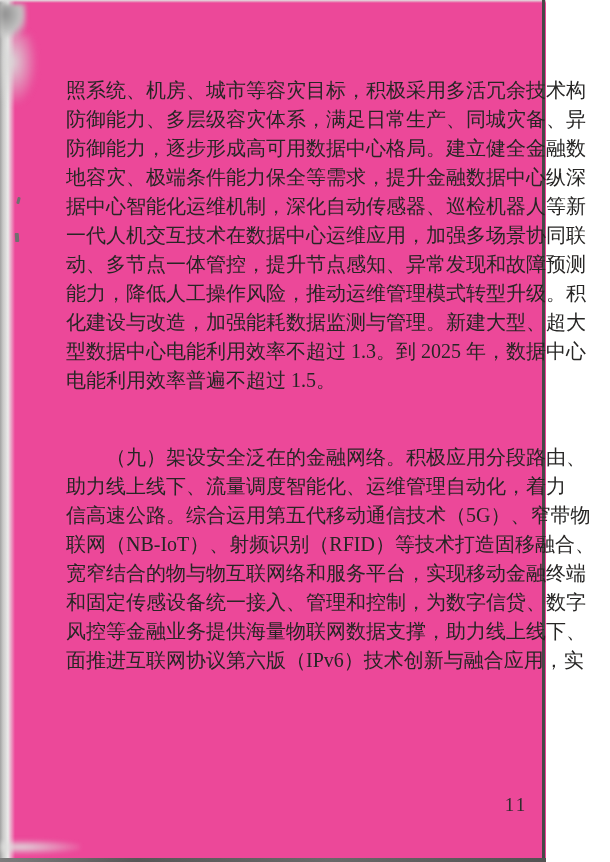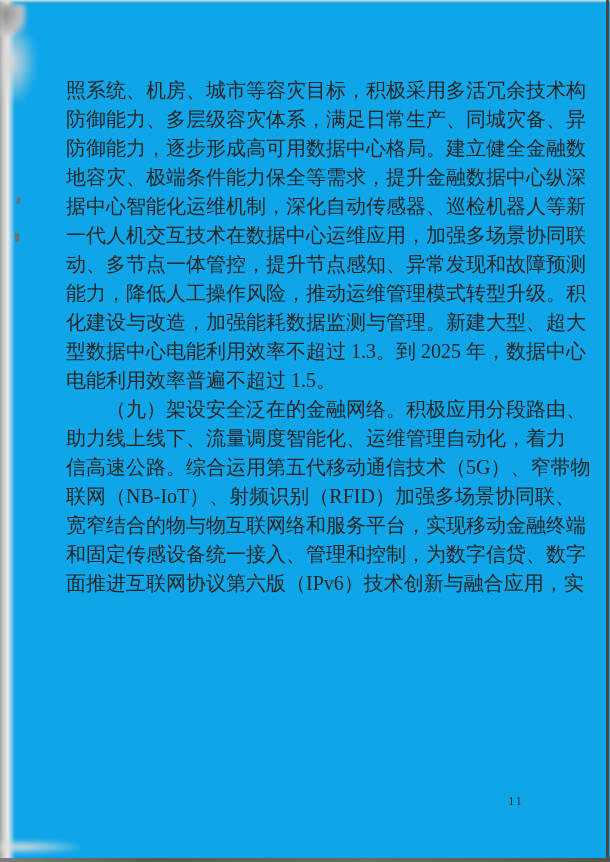--- a/index.html
+++ b/index.html
@@ -4,22 +4,22 @@
 <style>
   html, body { margin: 0; padding: 0; }
   body {
     width: 610px; height: 862px;
     background: #ffffff;
     font-family: "Liberation Serif", "DejaVu Serif", serif;
     overflow: hidden;
   }
   .page {
     position: relative;
-    width: 610px; height: 862px;
-    background: #0ea5e9;
+    width: 546px; height: 862px;
+    background: #ec4899;
   }
   
   .scan-left {
     position: absolute; left: 0; top: 0; bottom: 0; width: 16px;
     background: linear-gradient(to right, #a2a2a2 0px, #c9c9c8 3px, #ebebea 8px, rgba(250,250,249,0) 15px);
   }
   .scan-top {
     position: absolute; left: 0; top: 0; right: 0; height: 3px;
     background: linear-gradient(to bottom, #e2e2e1, rgba(250,250,249,0));
   }
@@ -57,26 +57,26 @@
     font-size: 20px;
   }
   .line {
     height: 29px; line-height: 29px;
     text-align: justify;
     text-align-last: justify;
     text-justify: inter-character;
     white-space: nowrap;
   }
   .line-short { text-align-last: left; }
-  .line-indent { text-indent: 2em; }
+  .line-indent { text-indent: 2em; margin-top: 48px; }
   .pagenum {
     position: absolute;
     left: 500px; top: 794px; width: 32px;
     text-align: center;
-    font-size: 12px; color: #2e2e2e;
+    font-size: 19px; color: #2e2e2e;
     letter-spacing: 2px;
   }
 </style>
 </head>
 <body>
 
 <div class="page">
 
   <div class="scan-left"></div>
   <div class="scan-top"></div>
@@ -96,21 +96,22 @@
     <div class="line">据中心智能化运维机制，深化自动传感器、巡检机器人等新</div>
     <div class="line">一代人机交互技术在数据中心运维应用，加强多场景协同联</div>
     <div class="line">动、多节点一体管控，提升节点感知、异常发现和故障预测</div>
     <div class="line">能力，降低人工操作风险，推动运维管理模式转型升级。积</div>
     <div class="line">化建设与改造，加强能耗数据监测与管理。新建大型、超大</div>
     <div class="line">型数据中心电能利用效率不超过 1.3。到 2025 年，数据中心</div>
     <div class="line line-short">电能利用效率普遍不超过 1.5。</div>
     <div class="line line-indent">（九）架设安全泛在的金融网络。积极应用分段路由、</div>
     <div class="line">助力线上线下、流量调度智能化、运维管理自动化，着力</div>
     <div class="line">信高速公路。综合运用第五代移动通信技术（5G）、窄带物</div>
-    <div class="line">联网（NB-IoT）、射频识别（RFID）加强多场景协同联、</div>
+    <div class="line">联网（NB-IoT）、射频识别（RFID）等技术打造固移融合、</div>
     <div class="line">宽窄结合的物与物互联网络和服务平台，实现移动金融终端</div>
     <div class="line">和固定传感设备统一接入、管理和控制，为数字信贷、数字</div>
+    <div class="line">风控等金融业务提供海量物联网数据支撑，助力线上线下、</div>
     <div class="line">面推进互联网协议第六版（IPv6）技术创新与融合应用，实</div>
   </div>
 
   <div class="pagenum">11</div>
 
 </div>
 
 </body></html>

